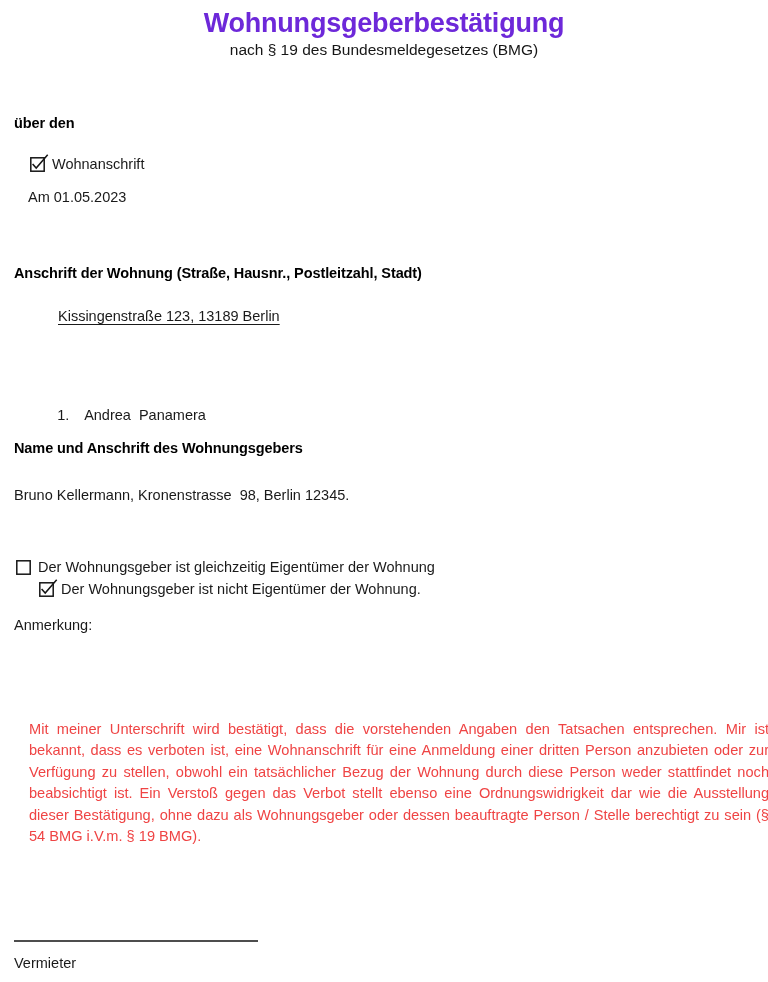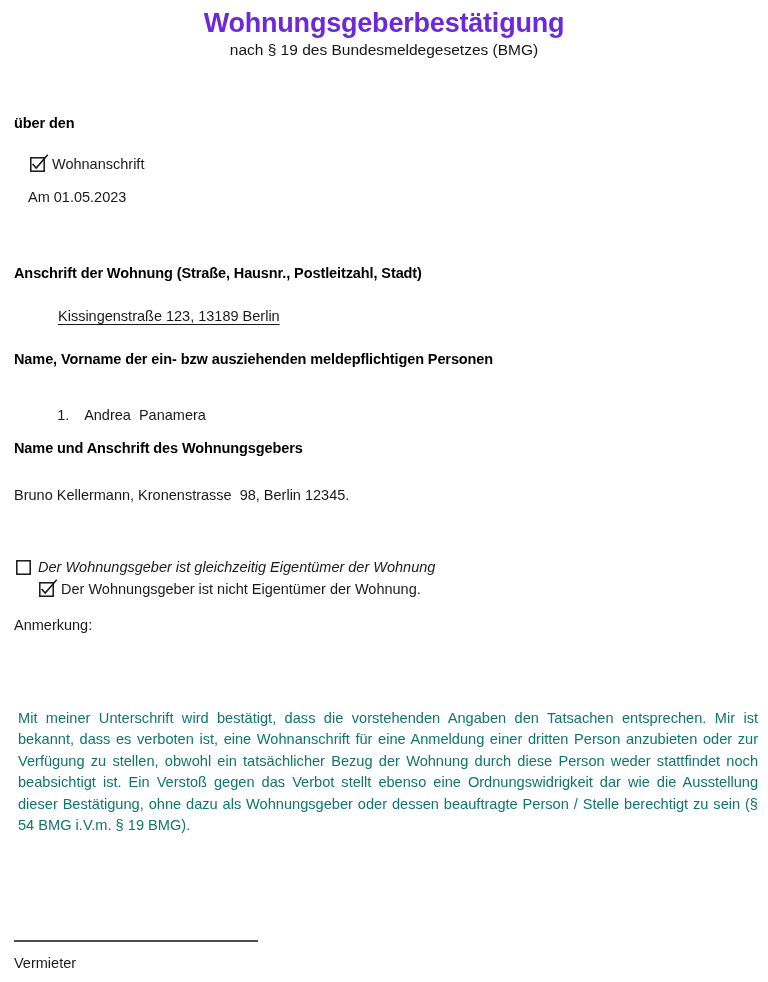--- a/index.html
+++ b/index.html
@@ -72,21 +72,21 @@
 
   #row-ueber-den      { top: 114px; }
   #row-einzug         { top: 155px; left: 30px; }
   #row-am-datum       { top: 188px; left: 28px; }
   #row-anschrift-head { top: 264px; }
   #row-anschrift-val  { top: 307px; }
   #row-personen-head  { top: 350px; }
   #row-person-1       { top: 391px; left: 41px; }
   #row-geber-head     { top: 439px; }
   #row-geber-val      { top: 486px; }
-  #row-owner-yes      { top: 558px; left: 16px; font-style: italic; }
+  #row-owner-yes      { top: 558px; left: 16px; }
   #row-owner-no       { top: 580px; left: 16px; padding-left: 23px; }
   #row-anmerkung      { top: 616px; }
   #row-paragraph      { top: 704px; left: 14px; width: 740px; }
   #row-sig-line       { top: 940px; left: 14px; }
   #row-sig-label      { top: 955px; }
 
   
   .cb {
     display: inline-block;
     position: relative;
@@ -115,22 +115,22 @@
     white-space: pre;
   }
   .numbered .num { display: inline-block; width: 27px; }
 
   
   .statement {
     font-size: 14.6px;
     line-height: 1.47;
     text-align: justify;
     text-justify: inter-word;
-    color: #0f766e;
-    margin: 4px;
+    color: #ef4444;
+    margin: 15px;
   }
 
   
   .sig-rule {
     width: 244px;
     height: 2px;
     background: #4d4d4d;
   }
   .sig-label {
     font-size: 14.5px;
@@ -158,21 +158,20 @@
     </span>
     <span class="body-text">Wohnanschrift</span>
   </div>
 
   <div class="row body-text" id="row-am-datum">Am 01.05.2023</div>
 
   <div class="row section-heading" id="row-anschrift-head">Anschrift der Wohnung (Straße, Hausnr., Postleitzahl, Stadt)</div>
 
   <div class="row body-text underlined" id="row-anschrift-val">Kissingenstraße 123, 13189 Berlin</div>
 
-  <div class="row section-heading" id="row-personen-head">Name, Vorname der ein- bzw ausziehenden meldepflichtigen Personen</div>
 
   <div class="row numbered" id="row-person-1">
     <span class="num">1.</span><span class="nowrap">Andrea  Panamera</span>
   </div>
 
   <div class="row section-heading" id="row-geber-head">Name und Anschrift des Wohnungsgebers</div>
 
   <div class="row body-text nowrap" id="row-geber-val">Bruno Kellermann, Kronenstrasse  98, Berlin 12345.</div>
 
   <div class="row check-line" id="row-owner-yes">

